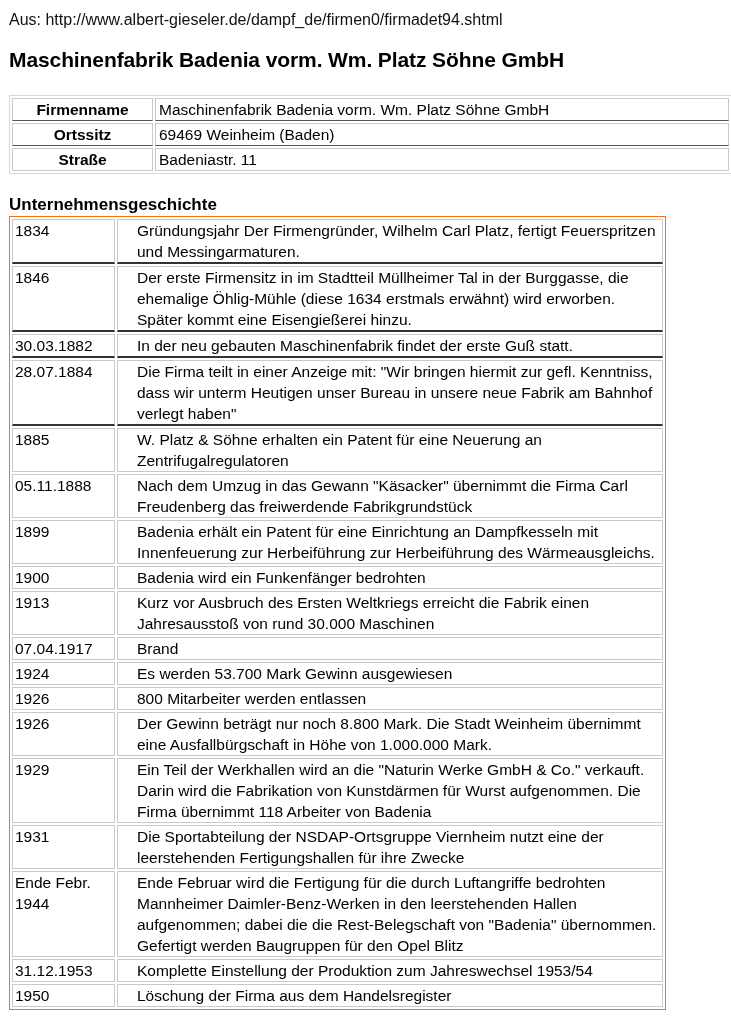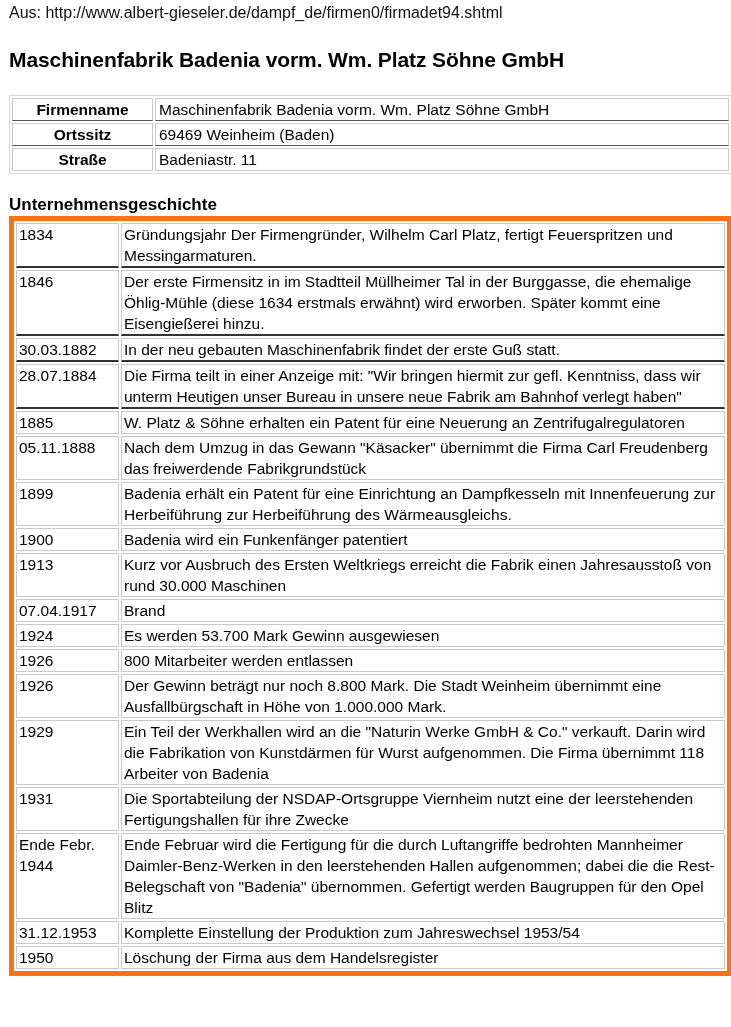--- a/index.html
+++ b/index.html
@@ -11,21 +11,21 @@
       width: 731px;
       height: 1027px;
       overflow: hidden;
       font-family: "Liberation Sans", sans-serif;
       color: #000;
       position: relative;
     }
     .source {
       position: absolute;
       left: 9px;
-      top: 3px;
+      top: 10px;
       font-size: 16px;
       line-height: 20px;
       color: #111;
     }
     .title {
       position: absolute;
       left: 9px;
       top: 47px;
       font-size: 21px;
       line-height: 26px;
@@ -68,29 +68,29 @@
       left: 9px;
       top: 195px;
       font-size: 17px;
       line-height: 20px;
       font-weight: bold;
       margin: 0;
       text-align: center;
     }
     .history-table {
       top: 216px;
-      width: 723px;
-      border: 5px solid #f97316;
+      width: 657px;
+      border: 1px solid #f97316;
     }
     .history-table td.date {
       width: 96px;
       padding-left: 2px;
     }
     .history-table td.text {
-      padding-left: 2px;
+      padding-left: 19px;
     }
     .history-table tr.dark-bottom td {
       border-bottom: 2px solid #333;
     }
   </style>
 </head>
 <body>
 
 <div class="source">Aus: http://www.albert-gieseler.de/dampf_de/firmen0/firmadet94.shtml</div>
 
@@ -140,21 +140,21 @@
   <tr>
     <td class="date">05.11.1888</td>
     <td class="text">Nach dem Umzug in das Gewann "Käsacker" übernimmt die Firma Carl Freudenberg das freiwerdende Fabrikgrundstück</td>
   </tr>
   <tr>
     <td class="date">1899</td>
     <td class="text">Badenia erhält ein Patent für eine Einrichtung an Dampfkesseln mit Innenfeuerung zur Herbeiführung zur Herbeiführung des Wärmeausgleichs.</td>
   </tr>
   <tr>
     <td class="date">1900</td>
-    <td class="text">Badenia wird ein Funkenfänger patentiert</td>
+    <td class="text">Badenia wird ein Funkenfänger bedrohten</td>
   </tr>
   <tr>
     <td class="date">1913</td>
     <td class="text">Kurz vor Ausbruch des Ersten Weltkriegs erreicht die Fabrik einen Jahresausstoß von rund 30.000 Maschinen</td>
   </tr>
   <tr>
     <td class="date">07.04.1917</td>
     <td class="text">Brand</td>
   </tr>
   <tr>

